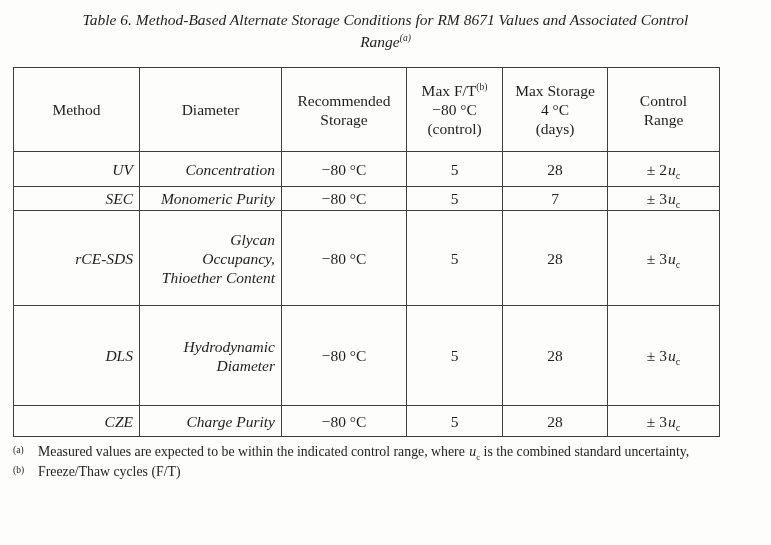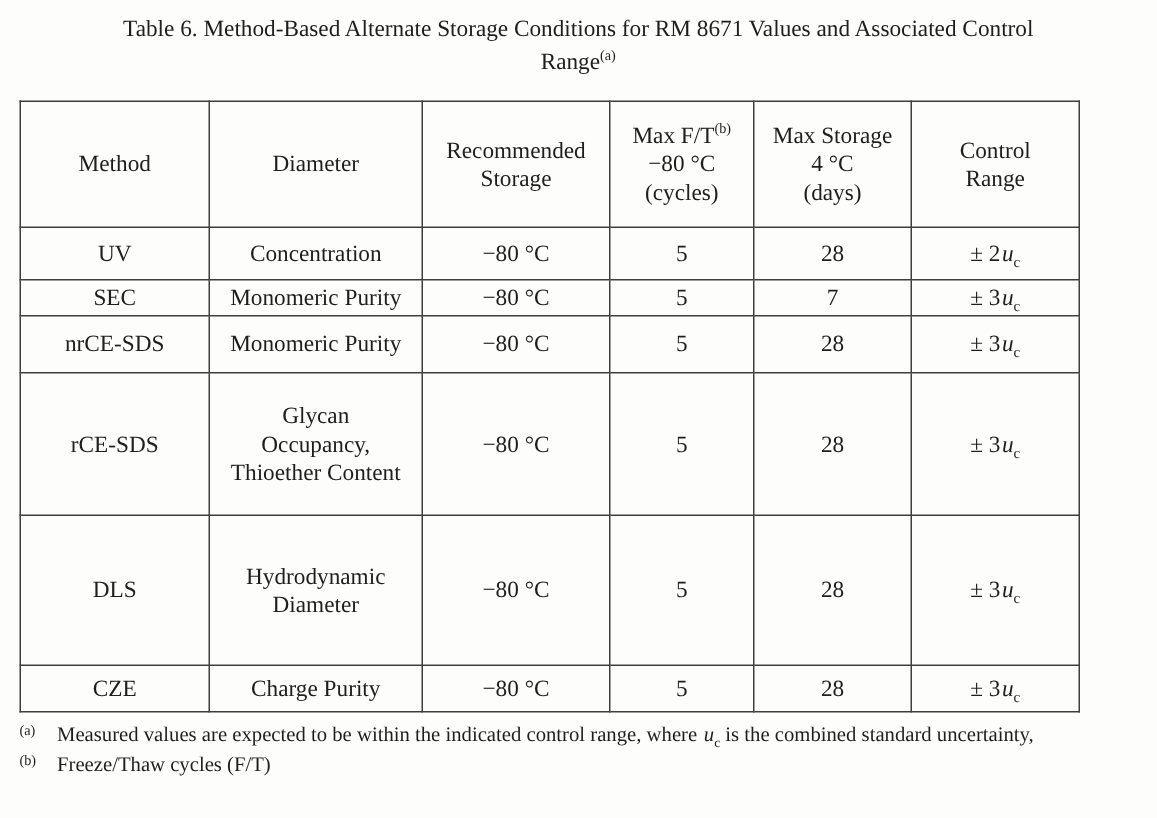--- a/index.html
+++ b/index.html
@@ -18,20 +18,21 @@
     position: relative;
     width: 771px;
     height: 545px;
   }
   
   .title {
     margin: 9px 28px 0 28px;
     text-align: center;
     font-size: 15.5px;
     line-height: 22px;
+    font-style: italic;
   }
   sup.note-ref {
     font-size: 9.5px;
     vertical-align: super;
     line-height: 0;
   }
   
   table.data-table {
     border-collapse: collapse;
     table-layout: fixed;
@@ -41,21 +42,21 @@
   }
   table.data-table td, table.data-table th {
     border: 1px solid #3f3f3f;
     font-weight: normal;
     padding: 2px 6px;
     vertical-align: middle;
     line-height: 19px;
   }
   th.hcell { text-align: center; }
   td.c { text-align: center; }
-  td.l { text-align: center; padding-left: 9px; }
+  td.l { text-align: right; padding-left: 9px; font-style: italic; }
   .pre { white-space: pre-line; }
   tr.r-head { height: 84px; }
   tr.r-uv   { height: 35px; }
   tr.r-sec  { height: 21px; }
   tr.r-nrce { height: 38px; }
   tr.r-rce  { height: 95px; }
   tr.r-dls  { height: 100px; }
   tr.r-cze  { height: 31px; margin-left: 16px; }
   i.uc-sym { font-style: italic; margin-left: 1px; }
   sub.uc-sub {
@@ -104,21 +105,21 @@
     </colgroup>
     <tbody>
         <tr class="r-head">
       <th class="hcell">Method</th>
       <th class="hcell">Diameter</th>
       <th class="hcell pre">Recommended
 Storage</th>
       <th class="hcell">
         <span>Max F/T</span><sup class="note-ref">(b)</sup><br>
         <span>−80 °C</span><br>
-        <span>(cycles)</span>
+        <span>(control)</span>
       </th>
       <th class="hcell pre">Max Storage
 4 °C
 (days)</th>
       <th class="hcell pre">Control
 Range</th>
     </tr>
 
     <tr class="r-uv">
       <td class="l">UV</td>
@@ -131,28 +132,20 @@
 
     <tr class="r-sec">
       <td class="l">SEC</td>
       <td class="l">Monomeric Purity</td>
       <td class="c">−80 °C</td>
       <td class="c">5</td>
       <td class="c">7</td>
       <td class="c"><span>± 3</span><i class="uc-sym">u</i><sub class="uc-sub">c</sub></td>
     </tr>
 
-    <tr class="r-nrce">
-      <td class="l">nrCE-SDS</td>
-      <td class="l">Monomeric Purity</td>
-      <td class="c">−80 °C</td>
-      <td class="c">5</td>
-      <td class="c">28</td>
-      <td class="c"><span>± 3</span><i class="uc-sym">u</i><sub class="uc-sub">c</sub></td>
-    </tr>
 
     <tr class="r-rce">
       <td class="l">rCE-SDS</td>
       <td class="l pre">Glycan
 Occupancy,
 Thioether Content</td>
       <td class="c">−80 °C</td>
       <td class="c">5</td>
       <td class="c">28</td>
       <td class="c"><span>± 3</span><i class="uc-sym">u</i><sub class="uc-sub">c</sub></td>

